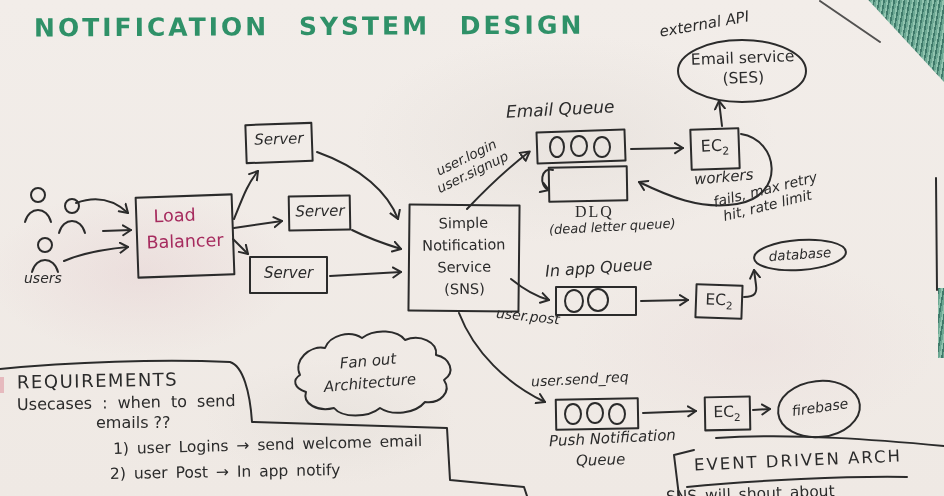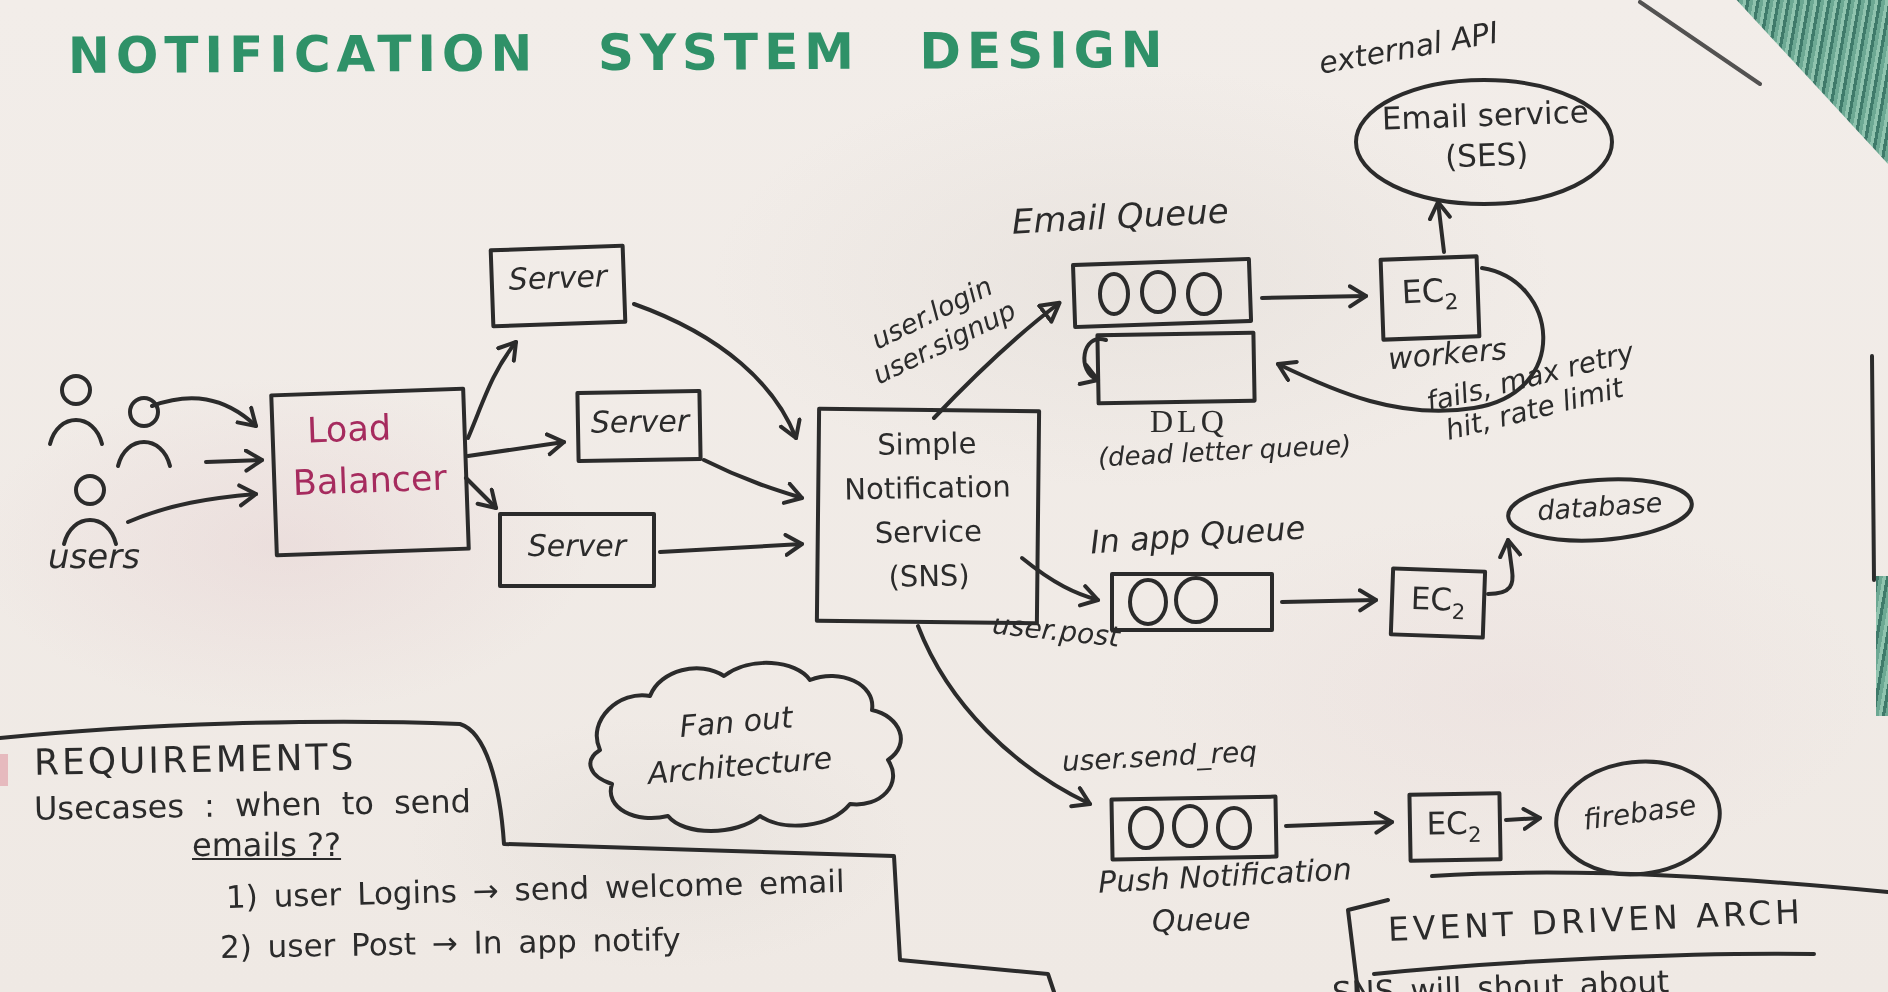--- a/index.html
+++ b/index.html
@@ -144,21 +144,21 @@
   <div class="lbl ctr" style="left:693px;top:137px;width:44px;font-size:16px;transform:rotate(-3deg);">
     <span>EC</span><sub>2</sub>
   </div>
   <div class="lbl script" style="left:694px;top:169px;font-size:15px;transform:rotate(-5deg);">workers</div>
 
   <div class="lbl script" style="left:714px;top:181px;font-size:14px;transform:rotate(-14deg);">
     <div>fails, max retry</div>
     <div style="margin-left:6px;">hit, rate limit</div>
   </div>
 
-  <div class="lbl script" style="left:24px;top:270px;font-size:17px;">users</div>
+  <div class="lbl script" style="left:24px;top:270px;font-size:14px;">users</div>
 
   <div class="lbl" style="left:146px;top:202px;width:84px;font-size:17.5px;color:var(--c-lb-text);transform:rotate(-2deg);line-height:26px;">
     <div style="padding-left:8px;">Load</div>
     <div>Balancer</div>
   </div>
 
   <div class="lbl script ctr" style="left:247px;top:131px;width:64px;font-size:15px;transform:rotate(-2deg);">Server</div>
   <div class="lbl script ctr" style="left:290px;top:203px;width:60px;font-size:15px;transform:rotate(-1deg);">Server</div>
   <div class="lbl script ctr" style="left:251px;top:265px;width:75px;font-size:15px;">Server</div>
 
@@ -184,21 +184,21 @@
   </div>
   <div class="lbl script ctr" style="left:783px;top:399px;width:74px;font-size:14px;transform:rotate(-8deg);">firebase</div>
 
   <div class="lbl script ctr" style="left:317px;top:350px;width:104px;font-size:15px;line-height:22px;transform:rotate(-5deg);">
     <div>Fan out</div>
     <div>Architecture</div>
   </div>
 
   <div class="lbl" style="left:17px;top:371px;font-size:18px;letter-spacing:1.5px;transform:rotate(-1deg);">REQUIREMENTS</div>
   <div class="lbl" style="left:17px;top:394px;font-size:16px;word-spacing:5px;transform:rotate(-1deg);">Usecases : when to send</div>
-  <div class="lbl" style="left:96px;top:414px;font-size:16px;text-decoration:underline;">emails ??</div>
+  <div class="lbl" style="left:96px;top:414px;font-size:16px;">emails ??</div>
   <div class="lbl" style="left:113px;top:437px;font-size:15.5px;word-spacing:3px;transform:rotate(-1.5deg);">1) user Logins → send welcome email</div>
   <div class="lbl" style="left:110px;top:464px;font-size:15.5px;word-spacing:3px;transform:rotate(-1deg);">2) user Post → In app notify</div>
 
   <div class="lbl" style="left:694px;top:452px;font-size:16.5px;letter-spacing:2px;transform:rotate(-2.5deg);">EVENT DRIVEN ARCH</div>
   <div class="lbl" style="left:666px;top:486px;font-size:15.5px;word-spacing:3px;transform:rotate(-2deg);">SNS will shout about</div>
 
   <div class="fabric corner"></div>
   <div class="fabric edge"></div>
   <div class="smudge-pink"></div>
 </div>

